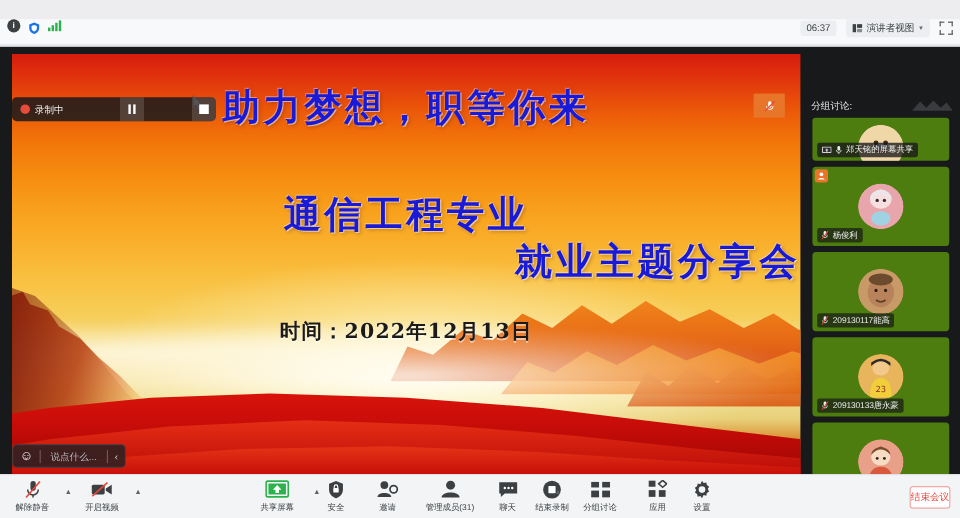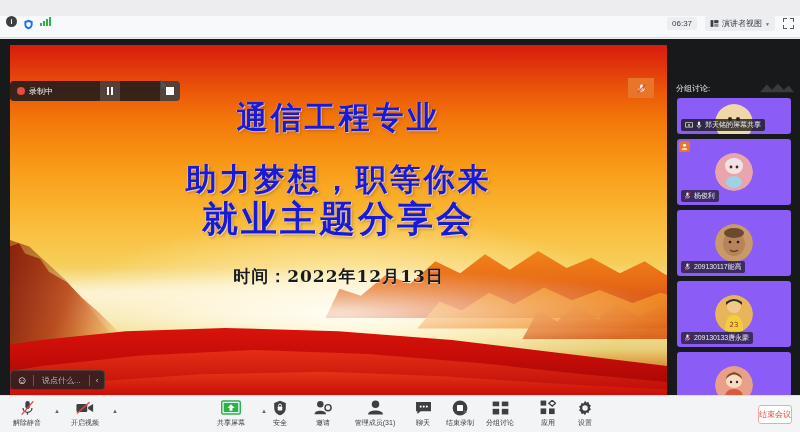--- a/index.html
+++ b/index.html
@@ -137,21 +137,21 @@
   }
 
   .slide-text { position:absolute; left:0; right:0; top:0; text-align:center;
      font-family:"DejaVu Serif","Liberation Serif", serif; }
   .s-line {
     color:#1919d8; font-weight:bold; letter-spacing:3px;
     text-shadow: 1px 1px 0 rgba(255,255,255,.55), -0.5px -0.5px 0 rgba(255,255,255,.4), 2px 2px 3px rgba(90,40,0,.30);
   }
   .s-title { font-size:31px; line-height:34px; margin-top:55px; }
   .s-sub1  { font-size:31px; line-height:34px; margin-top:28px; }
-  .s-sub2  { font-size:36px; line-height:34px; margin-top:5px; }
+  .s-sub2  { font-size:31px; line-height:34px; margin-top:5px;text-align:right; }
   .s-date {
     margin-top:30px; font-size:17px; color:#1a1a1a; font-weight:bold; letter-spacing:1px;
     font-family:"DejaVu Serif","Liberation Serif", serif;
     text-shadow:0 1px 0 rgba(255,255,255,.5);
   }
 
   
   .cursor { position:absolute; left:160px; top:40px; width:10px; height:14px; }
 
   
@@ -186,21 +186,21 @@
   .rp-mic {
     position:absolute; left:-40px; top:0; width:26px; height:20px; background:#e8762a;
     display:flex; align-items:center; justify-content:center;
   }
   .rp-speak { font-size:8px; color:#e7e8ea; padding-left:8px; }
   .rp-wave { position:absolute; right:6px; top:4px; width:34px; height:12px; }
 
   .plist { position:absolute; left:4px; top:20px; width:124px; height:336px; overflow:hidden; }
   .ptile {
     position:relative; width:114px; height:66px; margin:0 auto 5px auto;
-    background:#8b5cf6; border-radius:3px; overflow:hidden;
+    background:#4d7c0f; border-radius:3px; overflow:hidden;
     display:flex; align-items:center; justify-content:center;
   }
   .ptile.first { height:36px; }
   .ptile.last  { height:40px; }
   .avatar { width:38px; height:38px; border-radius:50%; display:block; }
   .pname {
     position:absolute; left:4px; bottom:3px; display:flex; align-items:center; gap:3px;
     background:rgba(20,20,22,.66); border-radius:2px; padding:1px 4px 1px 3px;
   }
   .pname .txt { font-size:7px; color:#eceded; white-space:nowrap; letter-spacing:-.1px; }
@@ -277,22 +277,22 @@
       <div class="mtn-b"></div>
       <div class="mtn-c"></div>
       <div class="haze"></div>
       <div class="wall"></div>
       <div class="wall2"></div>
       <div class="ribbon1"></div>
       <div class="ribbon2"></div>
       <div class="ribbon3"></div>
 
       <div class="slide-text">
+        <div class="s-line s-sub1">助力梦想，职等你来</div>
         <div class="s-line s-title">通信工程专业</div>
-        <div class="s-line s-sub1">助力梦想，职等你来</div>
         <div class="s-line s-sub2">就业主题分享会</div>
         <div class="s-date">时间：2022年12月13日</div>
       </div>
     </div>
 
     <svg class="cursor" viewBox="0 0 12 17">
       <path d="M1 1 L1 13 L4 10.2 L6 15.5 L8 14.6 L6.1 9.6 L10 9.6 Z" fill="#f2f2f2" stroke="#444" stroke-width=".8"></path>
     </svg>
 
     <div class="recbar">

